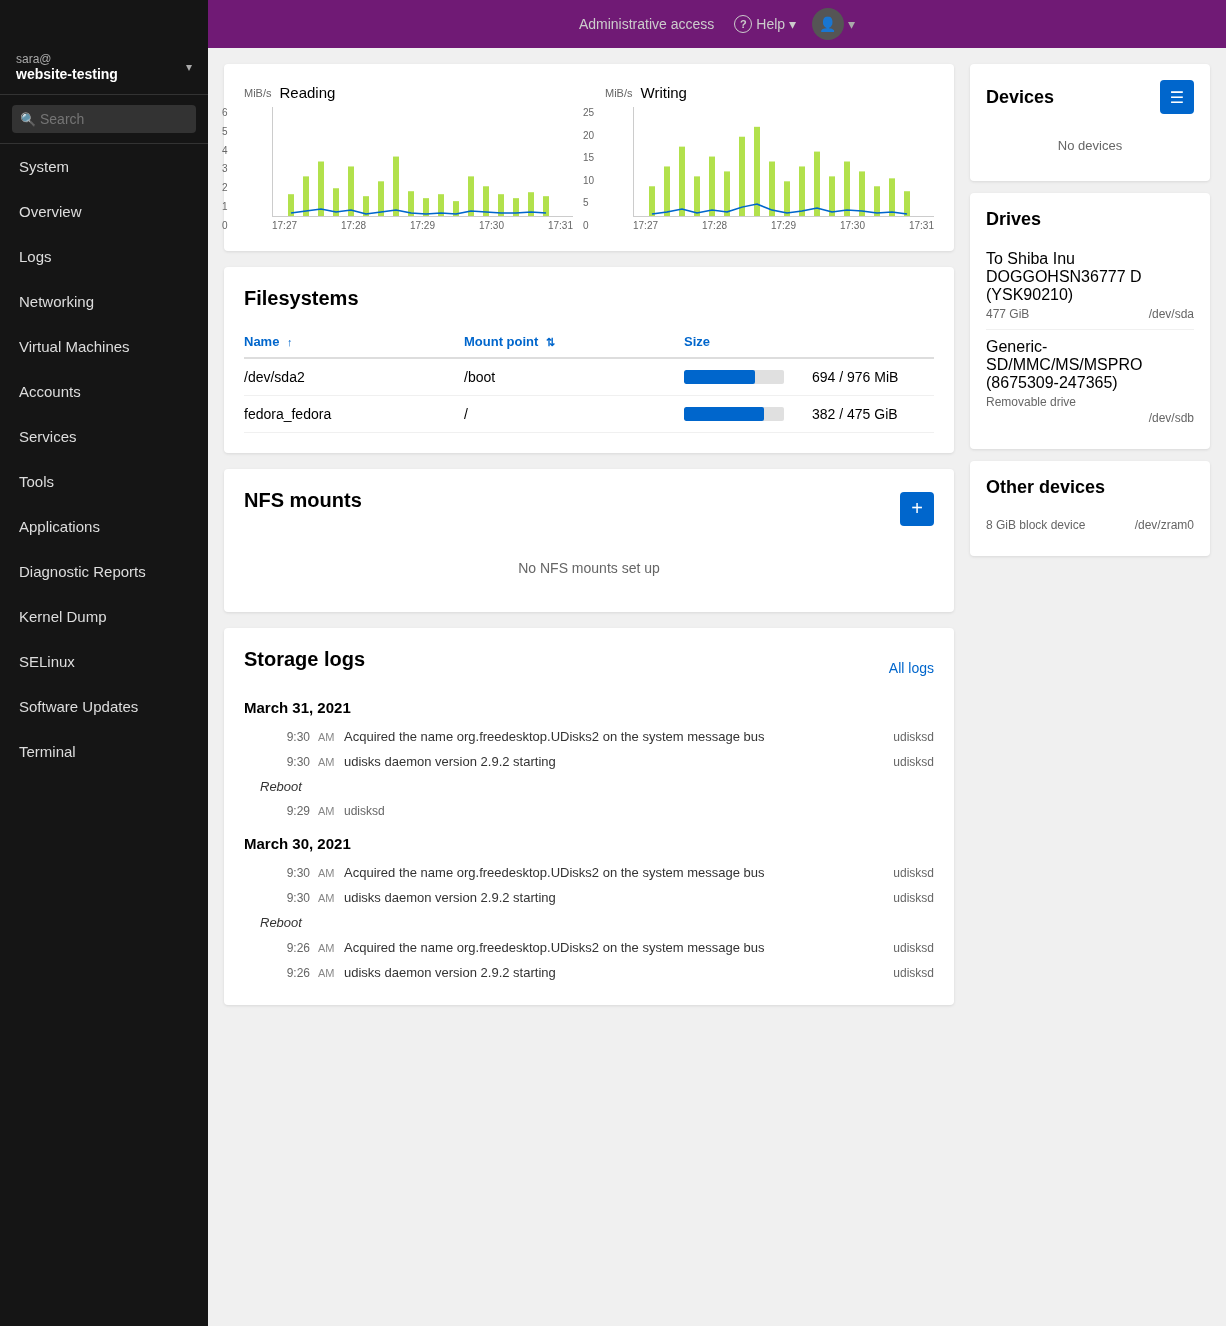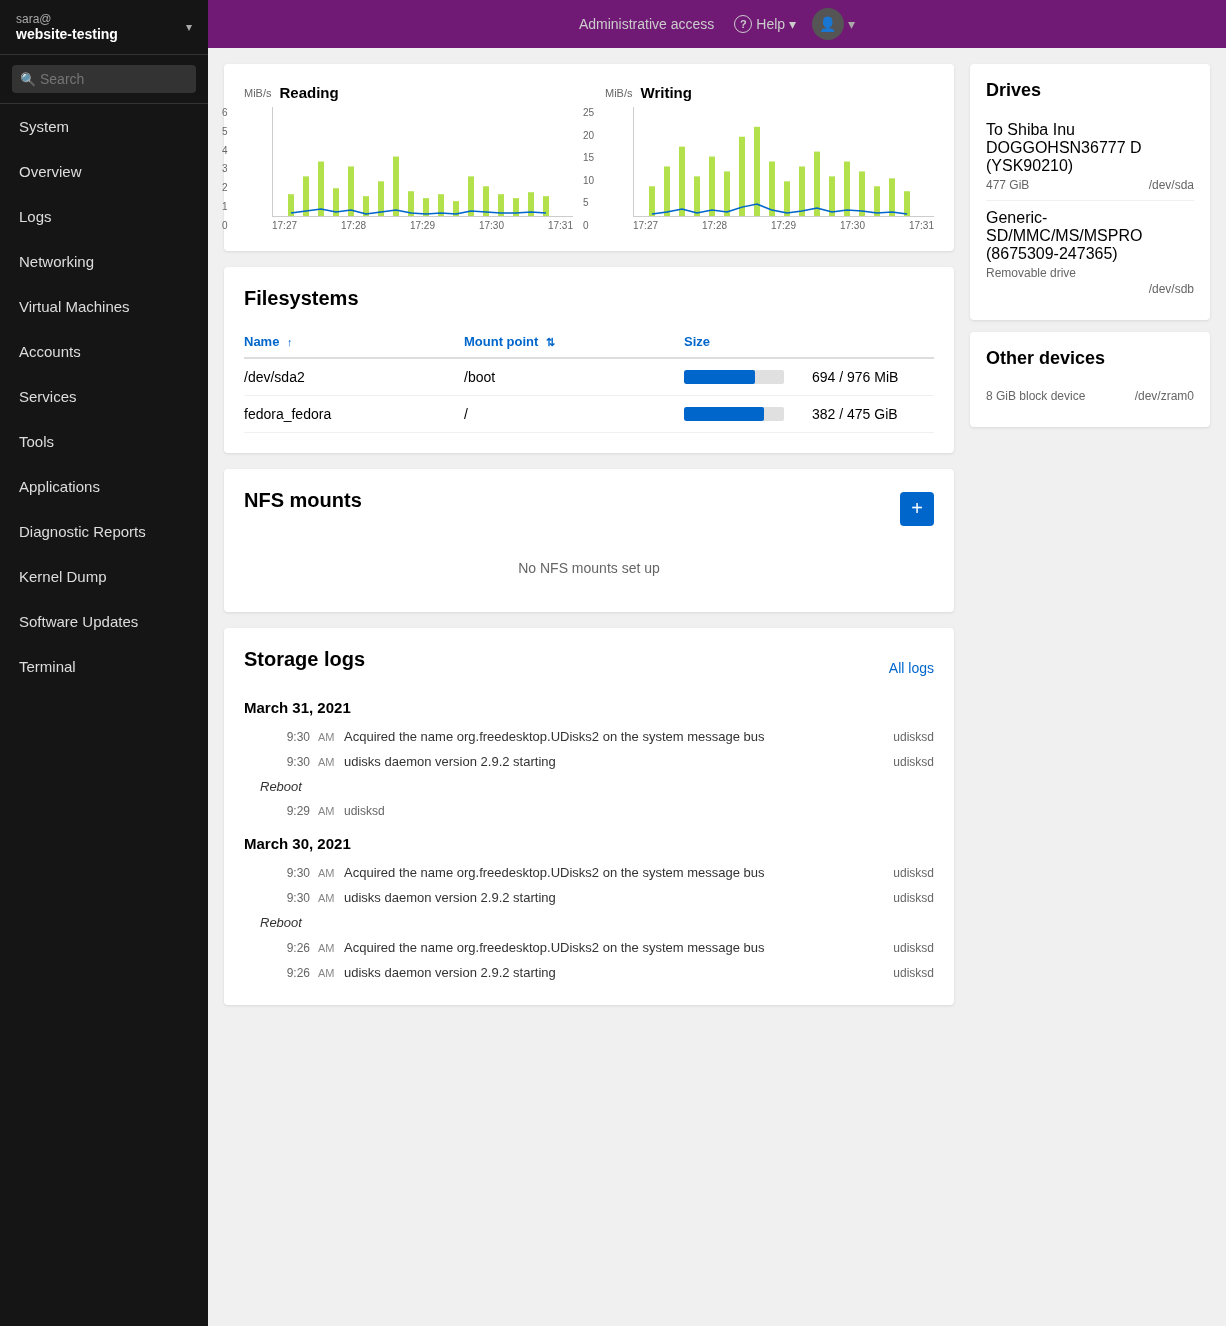--- a/index.html
+++ b/index.html
@@ -15,20 +15,21 @@
       flex-direction: column;
       height: 100%;
       overflow-y: auto;
     }
     #sidebar-header {
       padding: 12px 16px;
       display: flex;
       align-items: center;
       justify-content: space-between;
       border-bottom: 1px solid #333;
+      margin-top: 40px;
     }
     #sidebar-header .user-info {
       display: flex;
       flex-direction: column;
     }
     #sidebar-header .user-email {
       font-size: 12px;
       color: #aaa;
     }
     #sidebar-header .user-site {
@@ -177,21 +178,21 @@
       align-items: center;
       gap: 8px;
       margin-bottom: 6px;
     }
     .chart-unit {
       font-size: 11px;
       color: #666;
     }
     .chart-title {
       font-size: 15px;
-      font-weight: 700;
+      font-weight: 400;
     }
     .chart-area {
       position: relative;
       height: 110px;
       border-bottom: 1px solid #ccc;
       border-left: 1px solid #ccc;
     }
     .chart-y-labels {
       position: absolute;
       left: -22px;
@@ -416,20 +417,21 @@
       <div class="sidebar-item">Overview</div>
       <div class="sidebar-item">Logs</div>
       <div class="sidebar-item">Networking</div>
       <div class="sidebar-item">Virtual Machines</div>
       <div class="sidebar-item">Accounts</div>
       <div class="sidebar-item">Services</div>
       <div class="sidebar-item">Tools</div>
       <div class="sidebar-item">Applications</div>
       <div class="sidebar-item">Diagnostic Reports</div>
       <div class="sidebar-item">Kernel Dump</div>
+      <div class="sidebar-item">SELinux</div>
       <div class="sidebar-item">Software Updates</div>
       <div class="sidebar-item">Terminal</div>
     </div>
 </div>
 
 <div id="main">
 
   <div id="topbar">
     <span class="admin-access">Administrative access</span>
     <div class="help-btn">
@@ -657,20 +659,29 @@
         <span class="log-msg">udisks daemon version 2.9.2 starting</span>
         <span class="log-source">udisksd</span>
       </div>
           </div>
       </div>
 
     </div>
 
     <div id="right-panel">
 
+      <div class="panel-card">
+        <div class="panel-card-header">
+          <span class="panel-card-title">Devices</span>
+          <button class="menu-btn">
+            <span>☰</span>
+          </button>
+        </div>
+        <div class="no-devices">No devices</div>
+      </div>
 
       <div class="panel-card">
         <div class="panel-card-header">
           <span class="panel-card-title">Drives</span>
         </div>
         <div>
           <div class="drive-item">
             <div class="drive-name">To Shiba Inu DOGGOHSN36777 D (YSK90210)</div>
             <div class="drive-meta">
               <span>477 GiB</span>

